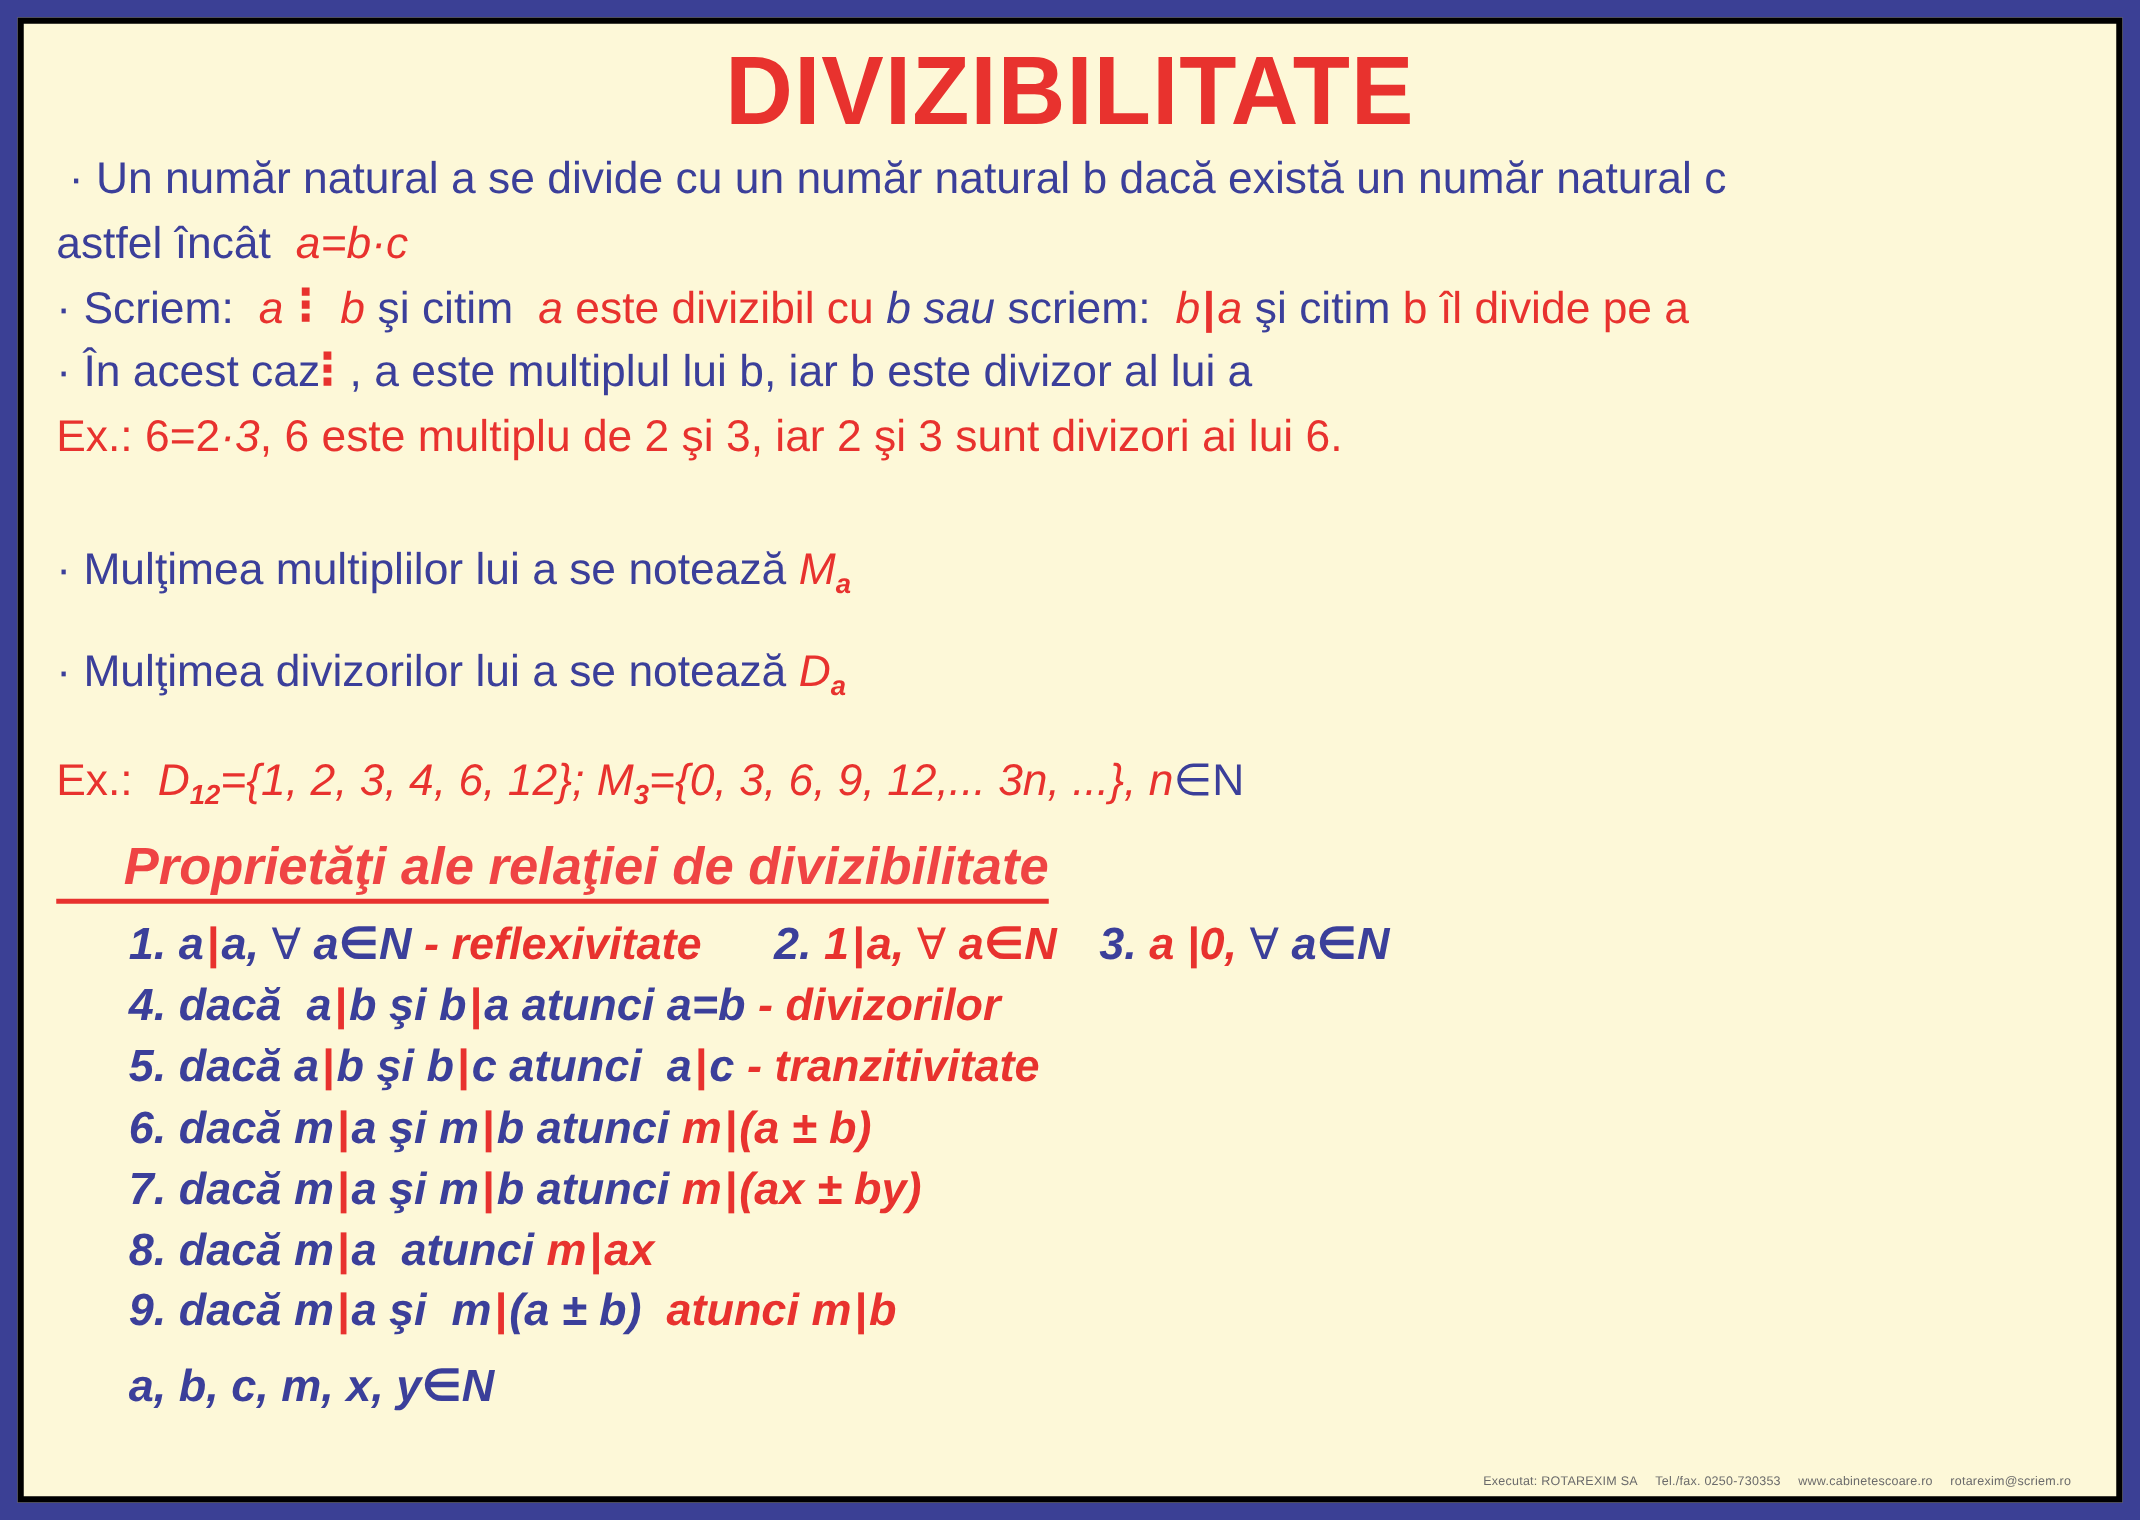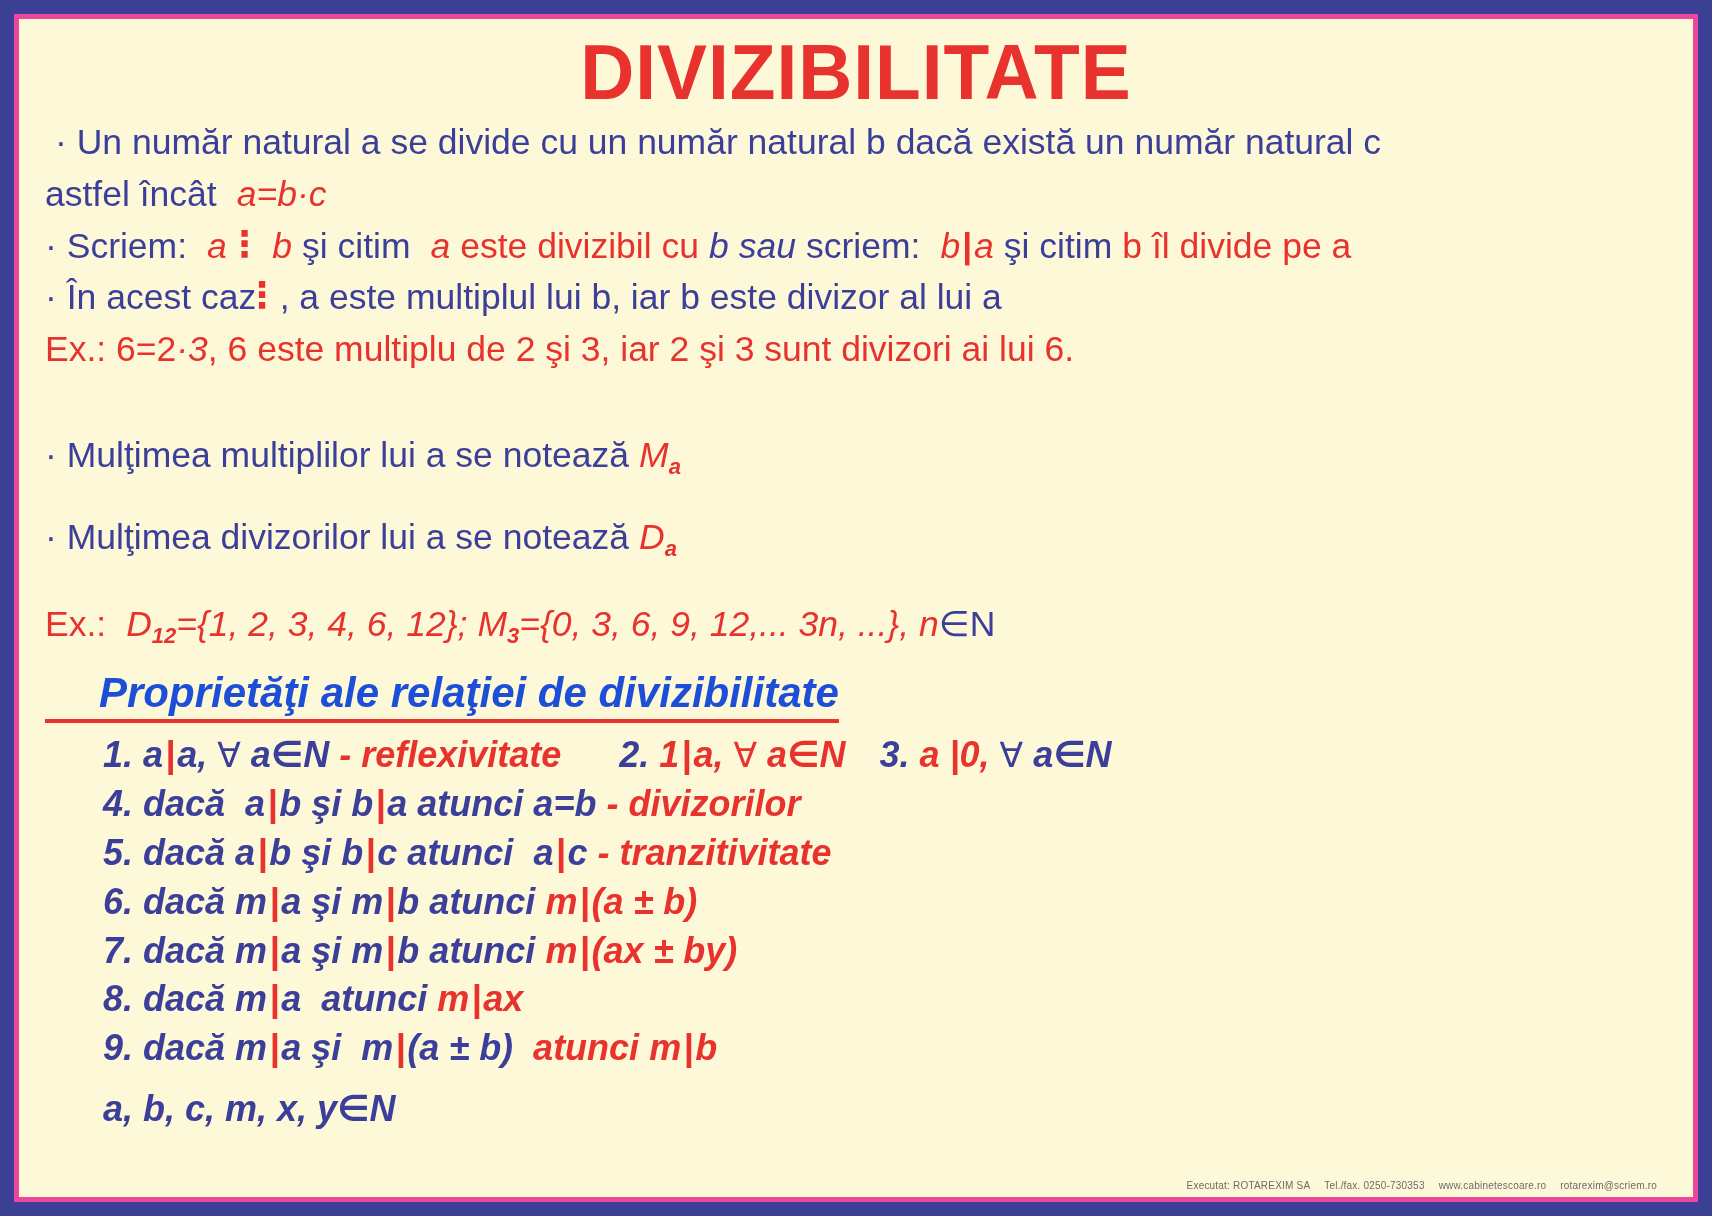--- a/index.html
+++ b/index.html
@@ -12,21 +12,21 @@
   .poster{
     position:absolute;left:0;top:0;width:1712px;height:1216px;
     background:#3b4095;
     box-sizing:border-box;
     padding:14px;
   }
   .inner{
     position:relative;
     width:100%;height:100%;
     background:#fdf8d8;
-    border:5px solid #ec4899;
+    border:5px solid #000000;
     box-sizing:border-box;
     overflow:hidden;
   }
   
   .title{
     text-align:center;
     color:#e8322e;
     font-weight:bold;
     font-size:78px;
     letter-spacing:1px;
@@ -62,21 +62,21 @@
   .sp5{display:inline-block;width:58px;}
 
   
   .note{margin-top:28px;}
 
   
   .exline{color:#e8322e;}
 
   
   .sect{
-    color:#1d4ed8;
+    color:#ef4444;
     font-weight:bold;font-style:italic;
     font-size:42px;
     padding-left:54px;
     margin-top:6px;
     display:inline-block;
     border-bottom:4px solid #e8322e;
     line-height:1.2;
   }
   .sectwrap{padding:0 26px;margin-top:10px;}
 

